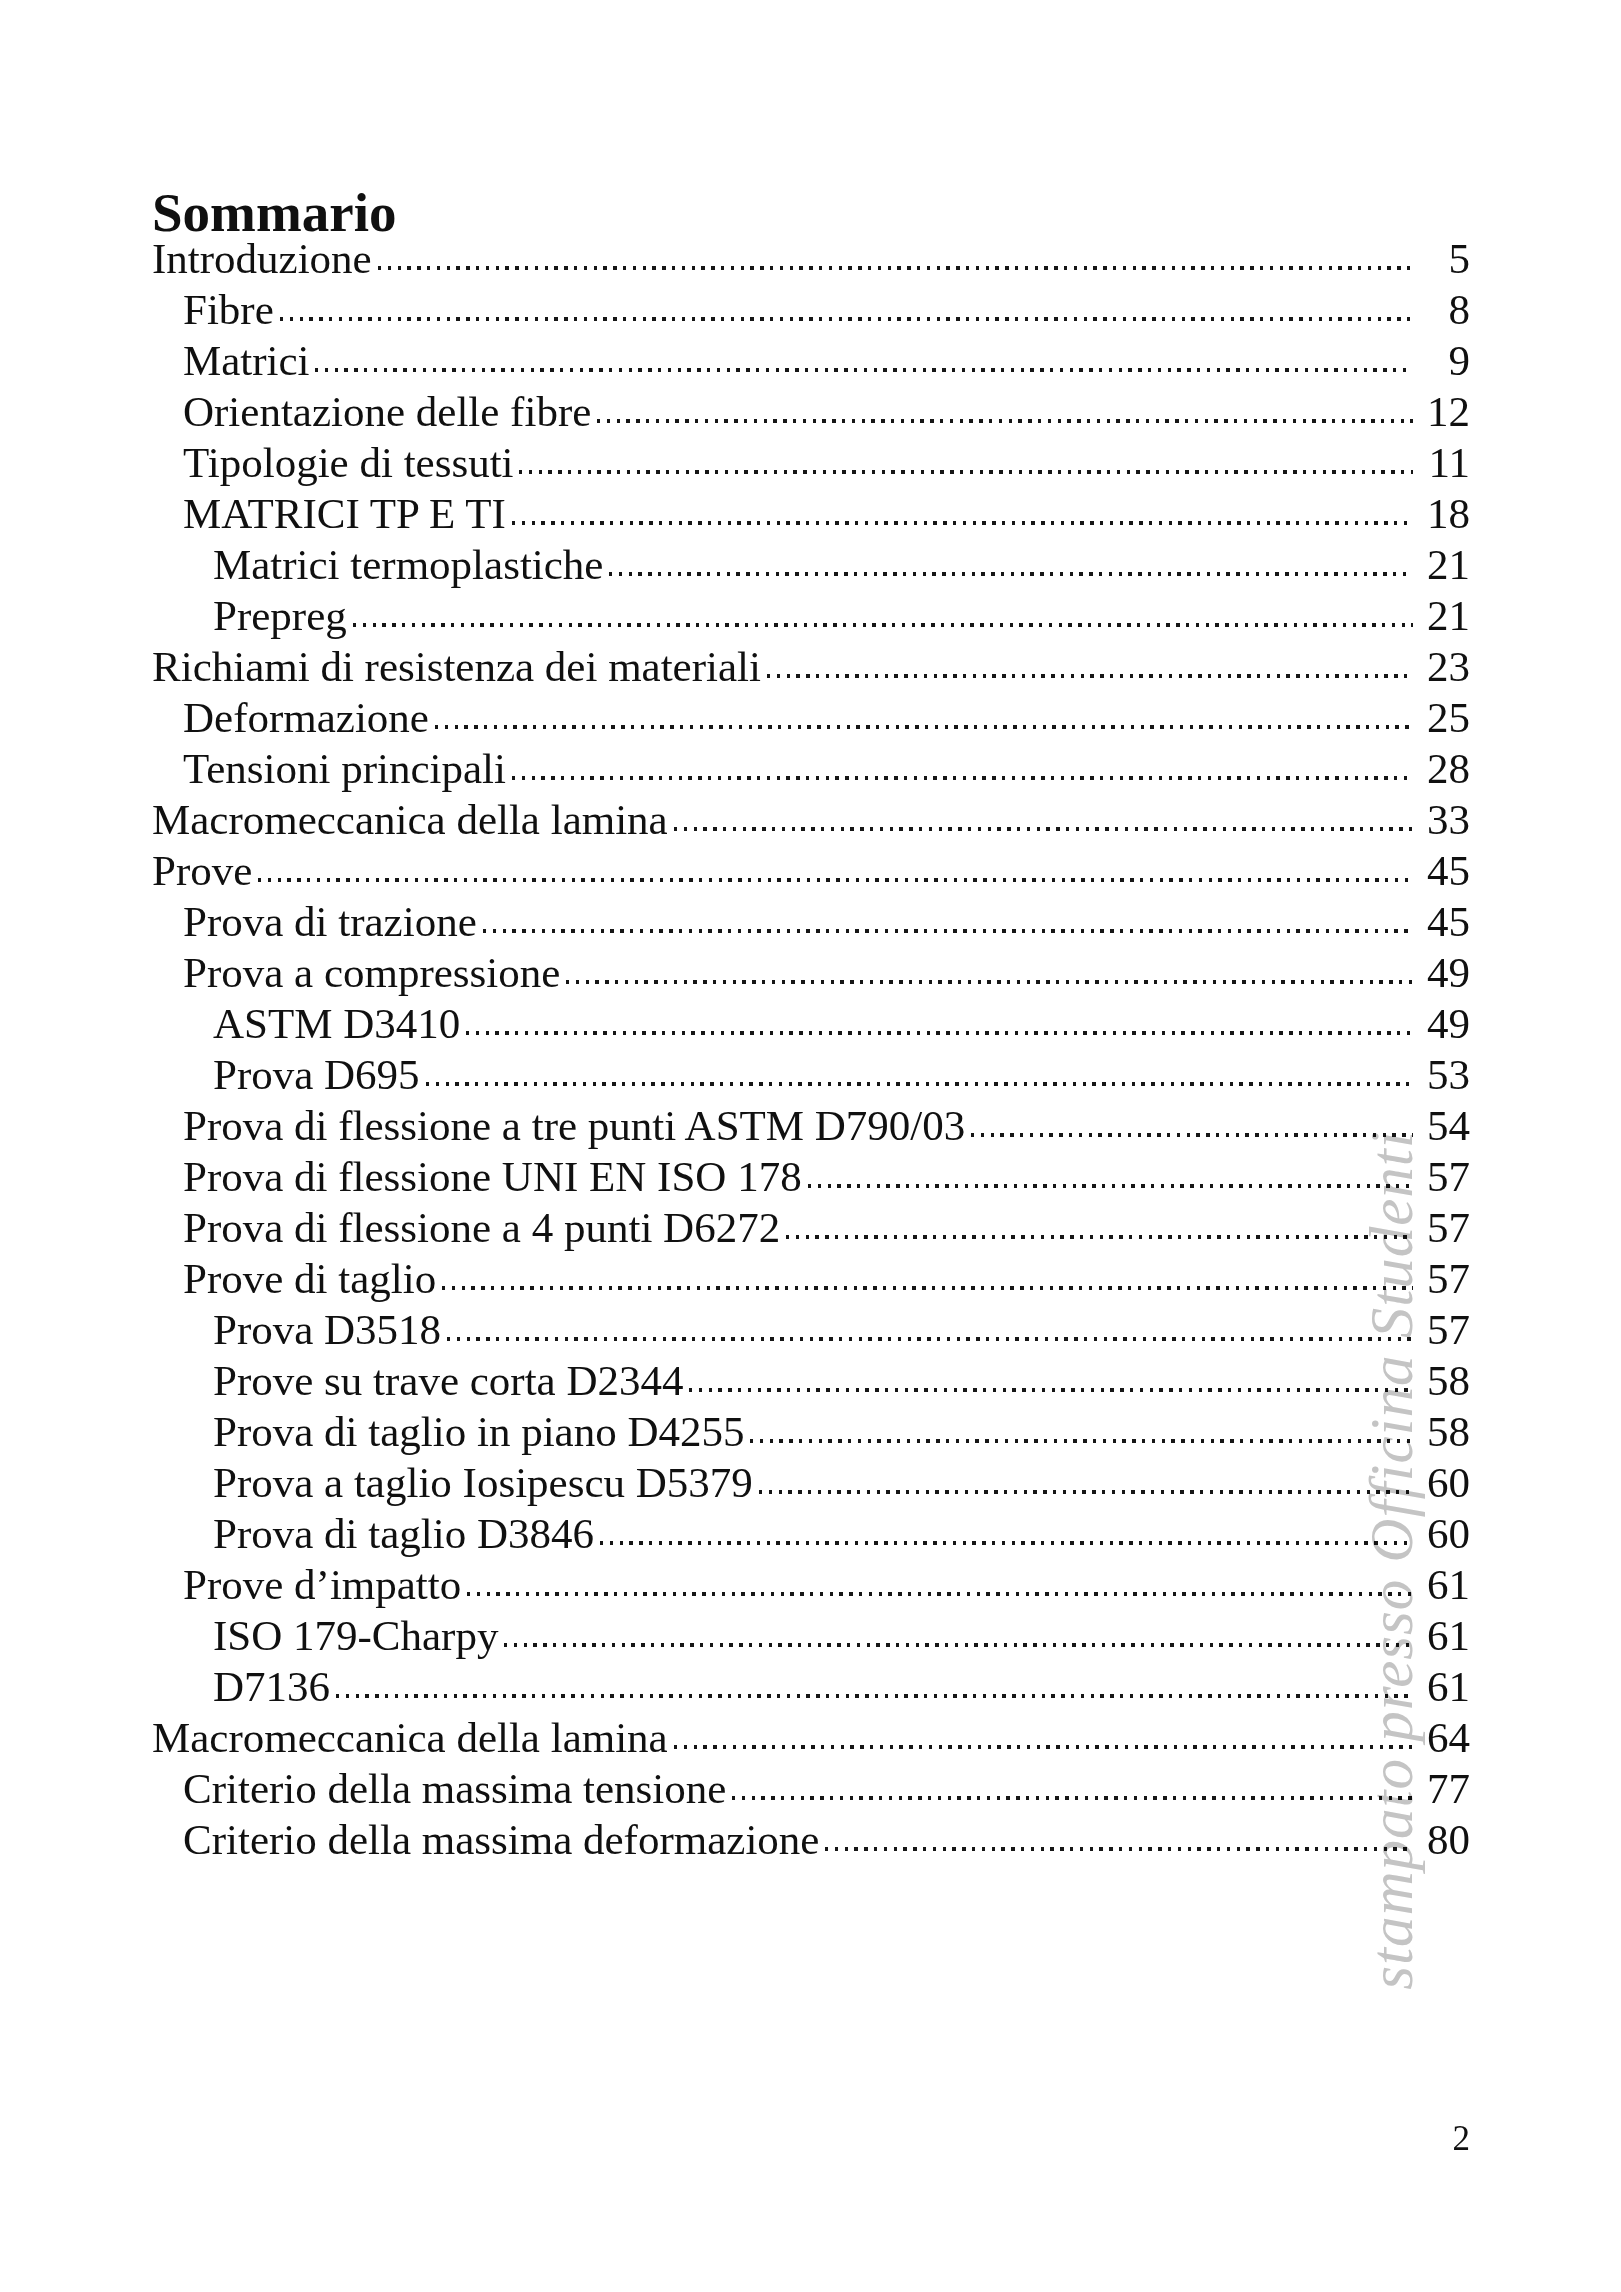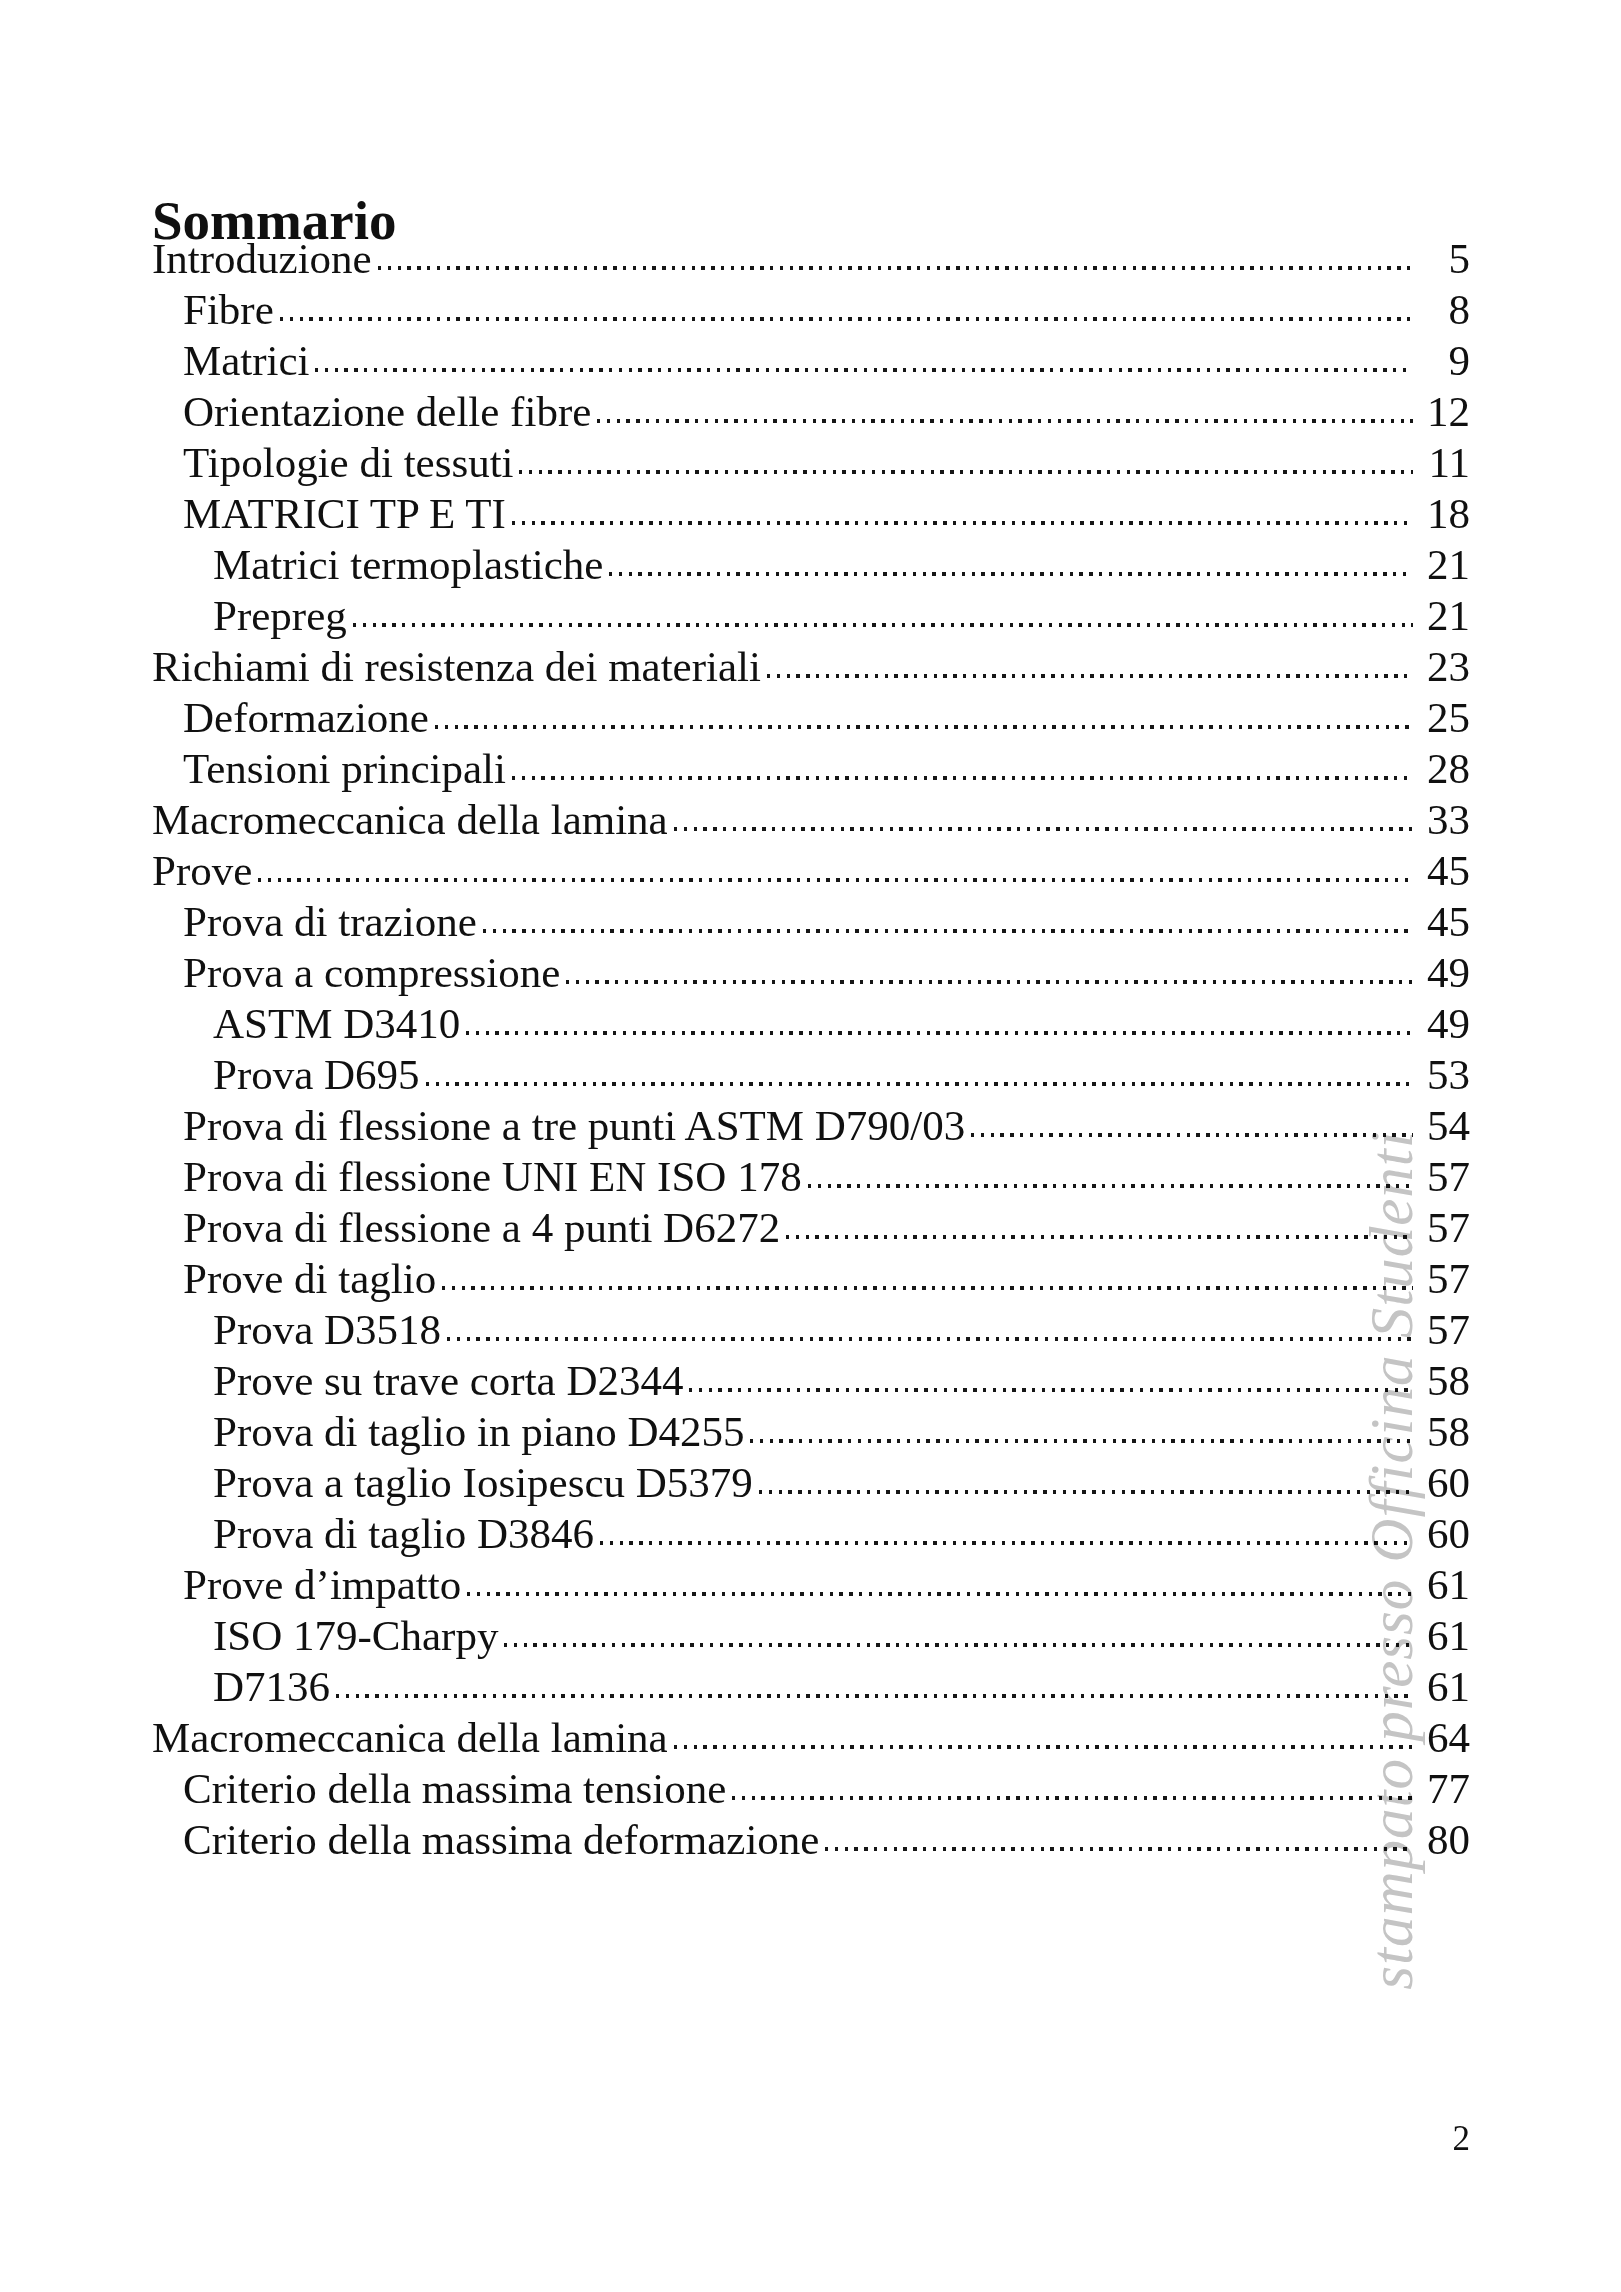--- a/index.html
+++ b/index.html
@@ -7,21 +7,21 @@
     position:relative;
     width:1621px; height:2293px;
     margin:0 auto;
     background:#ffffff;
     font-family:"Liberation Serif", serif;
     color:#101010;
     overflow:hidden;
   }
   .title {
     position:absolute;
-    left:152px; top:188px;
+    left:152px; top:180px;
     margin:0;
     font-size:55px;
     font-weight:bold;
     line-height:1.2;
   }
   .toc {
     position:absolute;
     left:152px; right:151px; top:233px;
   }
   .row {

